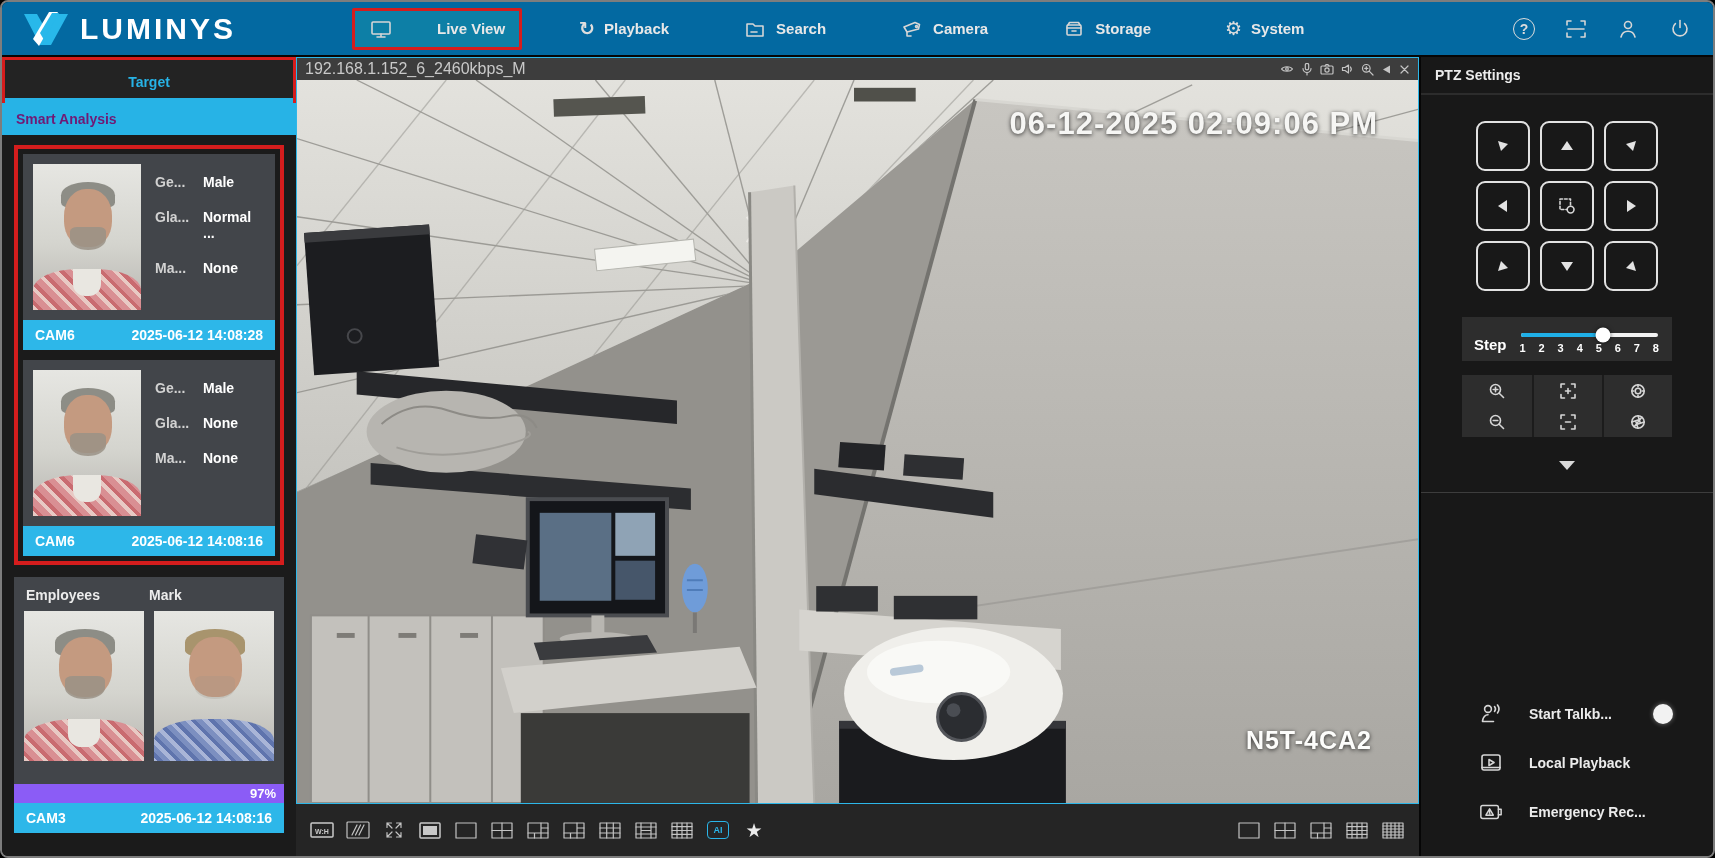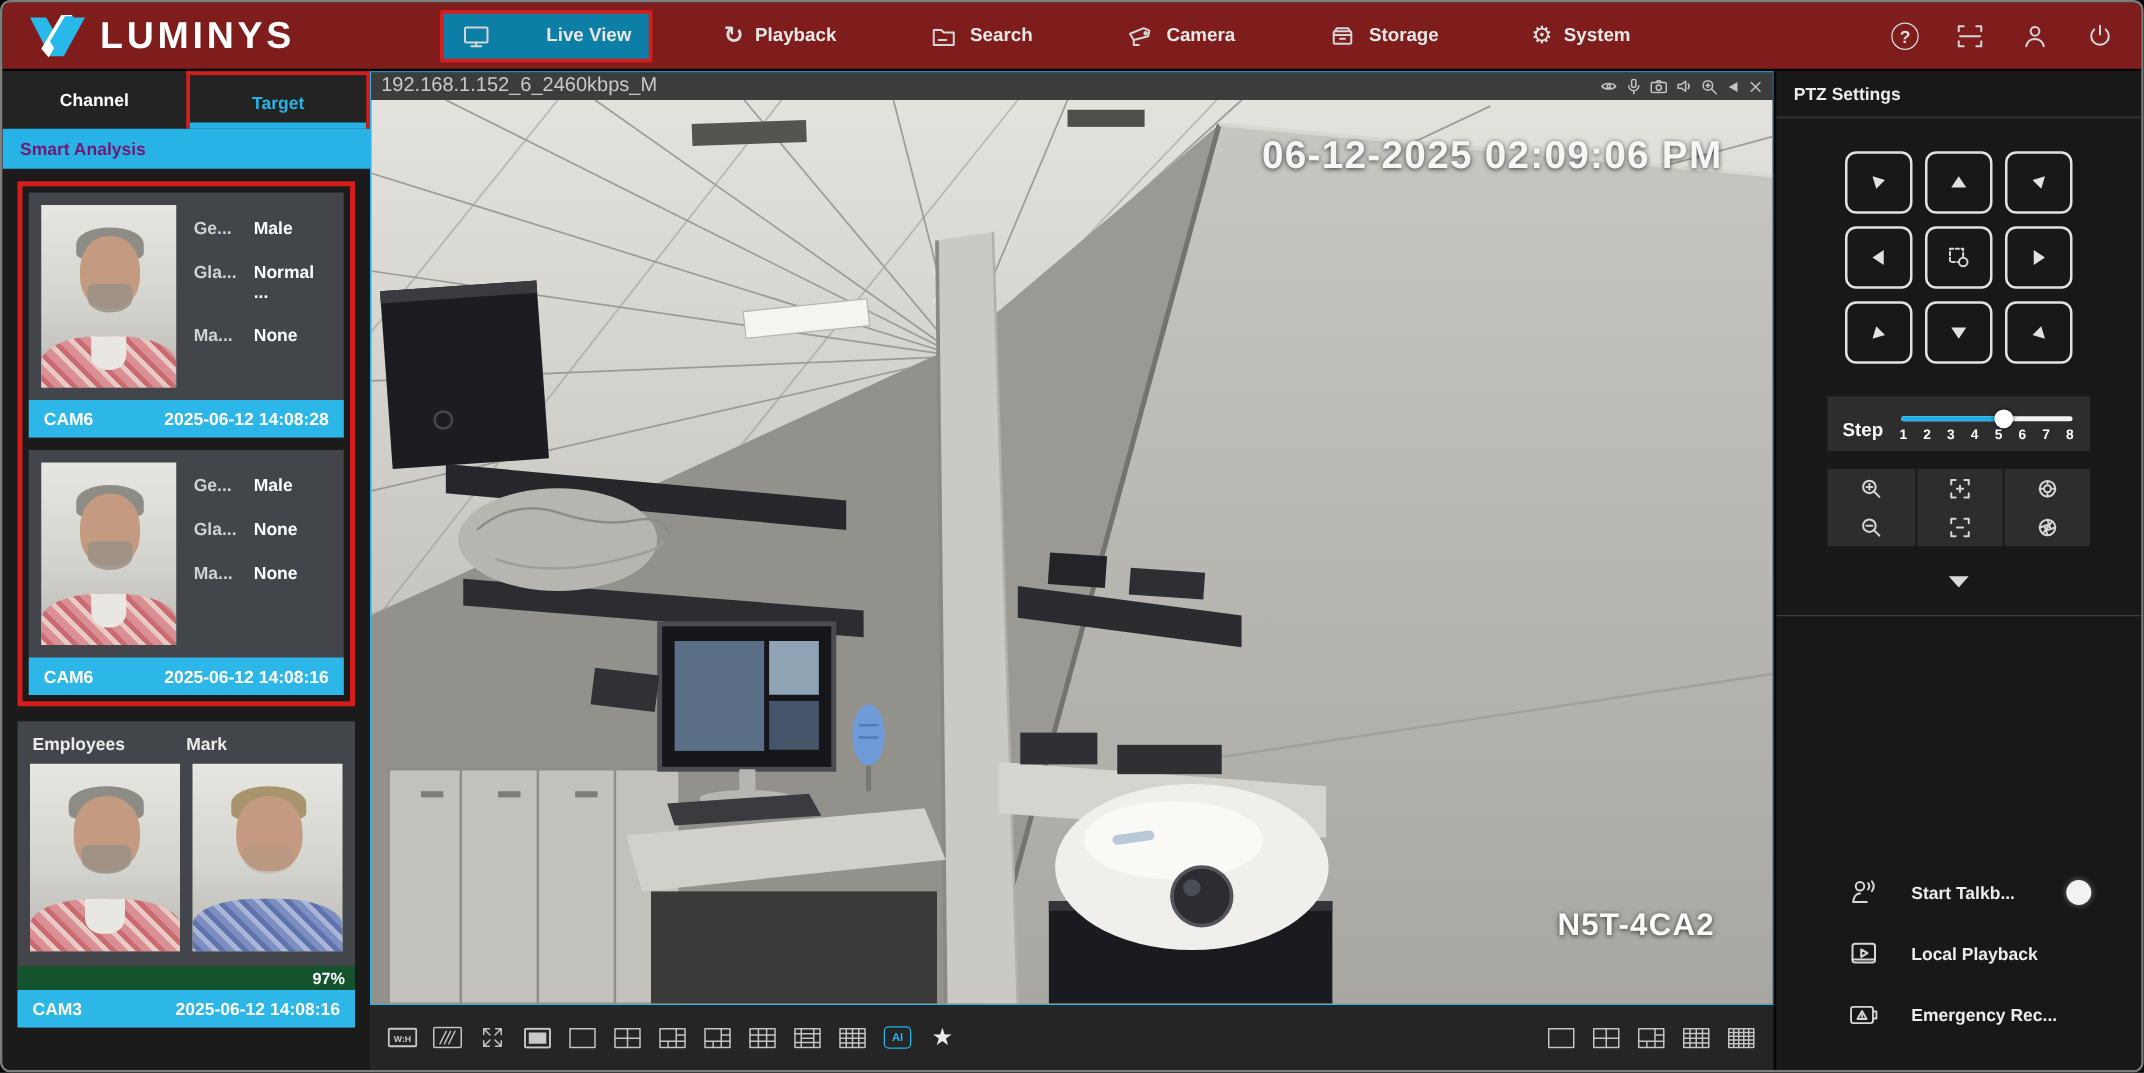--- a/index.html
+++ b/index.html
@@ -1,21 +1,21 @@
 <!DOCTYPE html>
 <html><head>
 <meta charset="utf-8">
 <style>
   * { margin:0; padding:0; box-sizing:border-box; }
   html,body { background:#000; }
   body { font-family:"Liberation Sans","DejaVu Sans",sans-serif; }
   .app { position:relative; width:1715px; height:858px; background:#161616; border:2px solid #7d7d7d; border-radius:8px; overflow:hidden; display:flex; flex-direction:column; }
 
   
-  .topbar { height:55px; background:#7f1d1d; display:flex; align-items:center; padding:0 20px; flex:0 0 auto; border-bottom:2px solid #060606;justify-content:flex-end; }
+  .topbar { height:55px; background:#0369a1; display:flex; align-items:center; padding:0 20px; flex:0 0 auto; border-bottom:2px solid #060606;justify-content:flex-end; }
   .brand { display:flex; align-items:center; gap:12px; width:330px; }
   .brand-name { color:#fff; font-size:30px; font-weight:800; letter-spacing:3px; }
   .nav { display:flex; align-items:center; gap:40px; }
   .nav-item { display:flex; align-items:center; gap:9px; color:#e8e8e8; font-size:15px; font-weight:600; padding:8px 14px; border:3px solid transparent; border-radius:2px; cursor:pointer; white-space:nowrap; }
   .nav-item.active { background:#0d7fa6; border-color:#d51d1d;gap:44px; }
   .glyph { color:#dedede; font-size:19px; line-height:1; }
   .utilities { margin-left:auto; display:flex; align-items:center; gap:26px; }
   .util-btn { display:flex; align-items:center; justify-content:center; width:26px; height:26px; cursor:pointer; }
   .help-circle { width:22px; height:22px; border:1.7px solid #dcdcdc; border-radius:50%; color:#dcdcdc; font-size:14px; font-weight:700; display:flex; align-items:center; justify-content:center; }
 
@@ -48,21 +48,21 @@
   .det-attrs { flex:1; display:flex; flex-direction:column; gap:19px; padding-top:10px; font-size:14px; font-weight:600; }
   .attr { display:flex; gap:12px; }
   .attr-key { color:#d2d2d2; min-width:36px; }
   .attr-val { color:#fff; }
   .card-footer { height:30px; background:#2db7e9; display:flex; align-items:center; justify-content:space-between; padding:0 12px; color:#fff; font-size:14px; font-weight:700; }
   .rec-card { margin-top:12px; background:#42454a; padding-top:6px; }
   .rec-headers { display:flex; padding:4px 12px 8px; color:#ececec; font-size:14px; font-weight:700; }
   .rec-headers span { flex:1; }
   .rec-photos { display:flex; gap:10px; padding:0 10px; }
   .rec-photos .photo { flex:1; width:auto; height:150px; }
-  .rec-bar { margin-top:12px; height:19px; background:#14532d; display:flex; align-items:center; justify-content:flex-end; padding-right:8px; color:#fff; font-size:13px; font-weight:700; }
+  .rec-bar { margin-top:23px; height:19px; background:#8b5cf6; display:flex; align-items:center; justify-content:flex-end; padding-right:8px; color:#fff; font-size:13px; font-weight:700; }
 
   
   .video-col { flex:1; display:flex; flex-direction:column; min-width:0; background:#151515; }
   .video-cell { flex:1; display:flex; flex-direction:column; min-height:0; border:1px solid #2db7e9; }
   .video-titlebar { height:22px; background:#3d3d3d; display:flex; align-items:center; padding:0 8px; flex:0 0 auto; }
   .stream-title { color:#c9c9c9; font-size:16px; }
   .titlebar-icons { margin-left:auto; display:flex; align-items:center; gap:7px; }
   .tb-ic { display:flex; align-items:center; justify-content:center; cursor:pointer; }
   .video-view { flex:1; position:relative; overflow:hidden; background:#a5a39e; }
   .video-view svg.scene { position:absolute; inset:0; width:100%; height:100%; }
@@ -185,23 +185,20 @@
             <path d="M11 2.5v7"></path>
           </svg>
       </div>
     </div>
   </div>
 
   <div class="main">
 
     <div class="sidebar">
       <div class="tabs">
-        <div class="tab">
-          <span>Channel</span>
-        </div>
         <div class="tab active">
           <span>Target</span>
         </div>
       </div>
       <div class="smart-bar">
         <span>Smart Analysis</span>
       </div>
 
       <div class="cards">
         <div class="detection-group">

